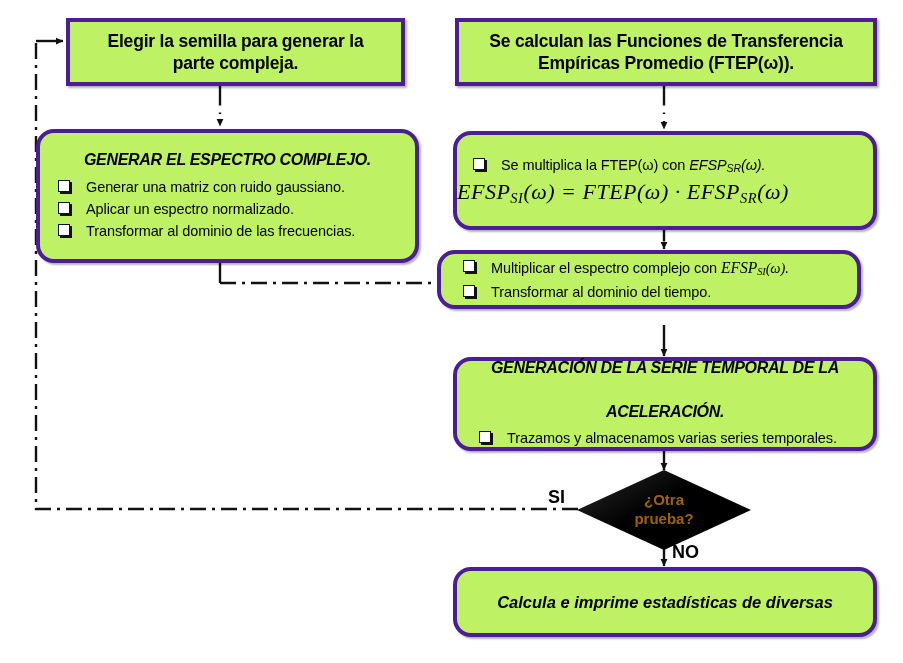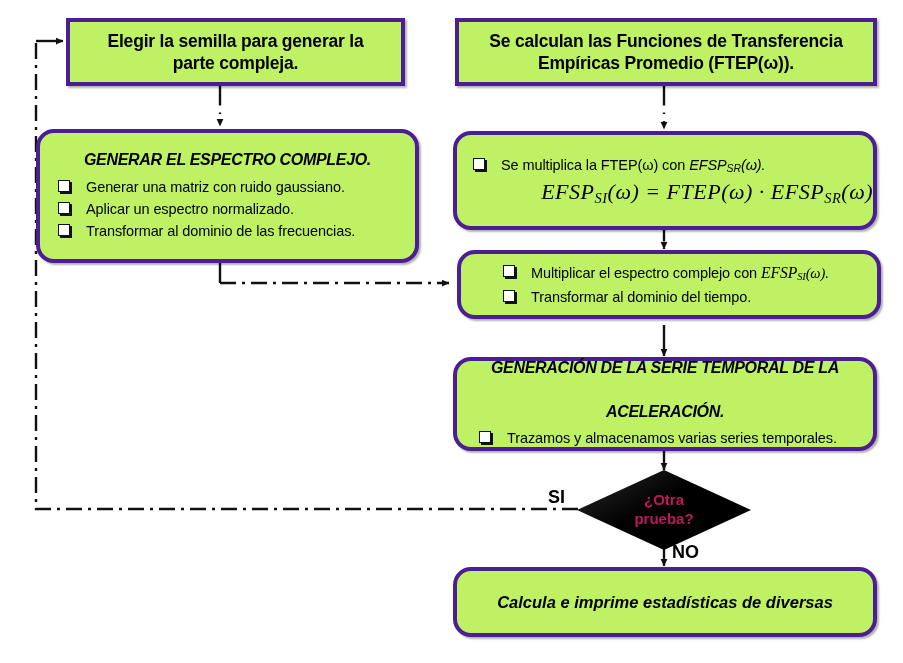--- a/index.html
+++ b/index.html
@@ -75,21 +75,21 @@
     width: 10px;
     height: 10px;
     border: 1.6px solid #111;
     background: #fff;
     box-shadow: 2px 2px 0 #111;
   }
   .sub { font-size: 0.72em; vertical-align: -0.22em; font-style: italic; }
   .ital { font-style: italic; }
 
   .formula {
-    text-align: right;
+    text-align: left;
     font-family: "Liberation Serif", serif;
     font-style: italic;
     font-size: 22px;
     letter-spacing: 0.5px;
     margin-top: 2px;
     white-space: nowrap;
   }
   .formula .sb { font-size: 0.66em; vertical-align: -0.25em; }
 
   
@@ -105,21 +105,21 @@
     clip-path: polygon(50% 0%, 100% 50%, 50% 100%, 0% 50%);
     filter: drop-shadow(2px 2px 2px rgba(0,0,0,0.35));
   }
   .diamond-label {
     position: absolute;
     inset: 0;
     display: flex;
     flex-direction: column;
     align-items: center;
     justify-content: center;
-    color: #be185d;
+    color: #a16207;
     font-weight: bold;
     font-size: 15px;
     line-height: 1.25;
     text-align: center;
   }
 
   .edge-label {
     position: absolute;
     font-weight: bold;
     font-size: 18px;
@@ -224,21 +224,21 @@
     </ul>
     <div class="formula">
       <span>EFSP</span><span class="sb">SI</span><span>(ω)</span>
       <span>=</span>
       <span>FTEP(ω)</span>
       <span>·</span>
       <span>EFSP</span><span class="sb">SR</span><span>(ω)</span>
     </div>
   </div>
 
-  <div class="node round" style="left:457px; top:250px; width:424px; height:69px; justify-content:center;padding-left:20px;">
+  <div class="node round" style="left:437px; top:250px; width:424px; height:59px; justify-content:center;">
     <ul class="bullets" style="padding-left:18px;">
       <li>
         <span class="cbox"></span>
         <span>Multiplicar el espectro complejo con </span><span style="font-family:'Liberation Serif',serif; font-style:italic; font-size:1.08em;">EFSP</span><span class="sub" style="font-family:'Liberation Serif',serif;">SI</span><span style="font-family:'Liberation Serif',serif; font-style:italic;">(ω).</span>
       </li>
       <li>
         <span class="cbox"></span>
         <span>Transformar al dominio del tiempo.</span>
       </li>
     </ul>

